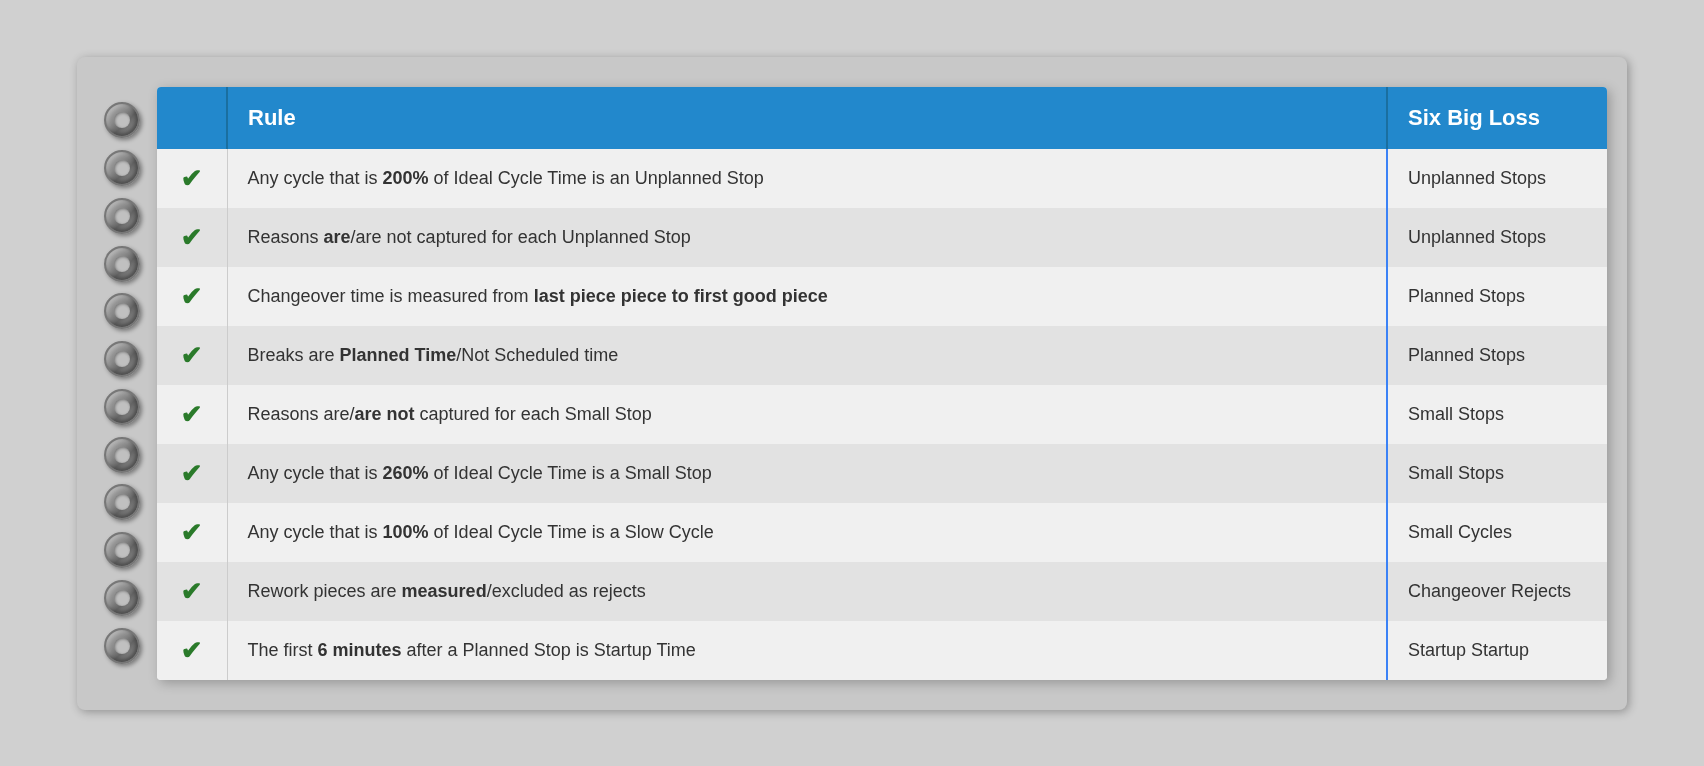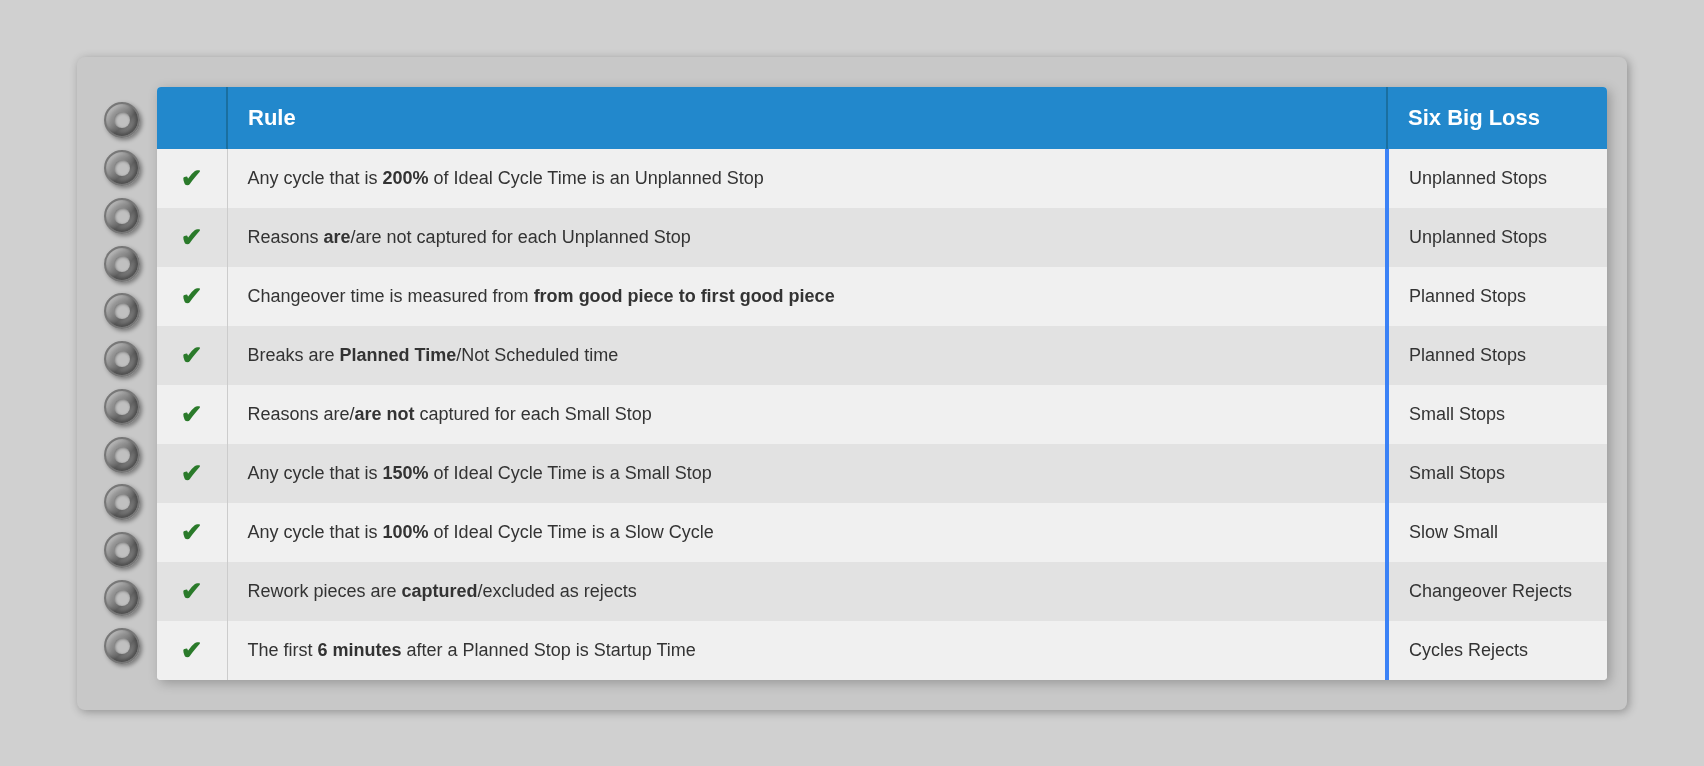--- a/index.html
+++ b/index.html
@@ -120,21 +120,21 @@
       border-right: 1px solid #ccc;
     }
 
     .checkmark-icon {
       color: #2a7a2a;
       font-size: 26px;
       font-weight: bold;
     }
 
     .td-rule {
-      border-right: 4px solid #3b82f6;
+      border-right: 2px solid #3b82f6;
     }
 
     .td-sixbigloss {
       width: 220px;
       color: #444;
       margin-left: 12px;
     }
   </style>
 </head>
 <body>
@@ -171,50 +171,50 @@
             <td class="td-rule">Any cycle that is <strong>200%</strong> of Ideal Cycle Time is an Unplanned Stop</td>
             <td class="td-sixbigloss">Unplanned Stops</td>
           </tr>
           <tr>
             <td class="td-checkmark"><span class="checkmark-icon">✔</span></td>
             <td class="td-rule">Reasons <strong>are</strong>/are not captured for each Unplanned Stop</td>
             <td class="td-sixbigloss">Unplanned Stops</td>
           </tr>
           <tr>
             <td class="td-checkmark"><span class="checkmark-icon">✔</span></td>
-            <td class="td-rule">Changeover time is measured from <strong>from good piece to first good piece</strong></td>
+            <td class="td-rule">Changeover time is measured from <strong>last piece piece to first good piece</strong></td>
             <td class="td-sixbigloss">Planned Stops</td>
           </tr>
           <tr>
             <td class="td-checkmark"><span class="checkmark-icon">✔</span></td>
             <td class="td-rule">Breaks are <strong>Planned Time</strong>/Not Scheduled time</td>
             <td class="td-sixbigloss">Planned Stops</td>
           </tr>
           <tr>
             <td class="td-checkmark"><span class="checkmark-icon">✔</span></td>
             <td class="td-rule">Reasons are/<strong>are not</strong> captured for each Small Stop</td>
             <td class="td-sixbigloss">Small Stops</td>
           </tr>
           <tr>
             <td class="td-checkmark"><span class="checkmark-icon">✔</span></td>
-            <td class="td-rule">Any cycle that is <strong>150%</strong> of Ideal Cycle Time is a Small Stop</td>
+            <td class="td-rule">Any cycle that is <strong>260%</strong> of Ideal Cycle Time is a Small Stop</td>
             <td class="td-sixbigloss">Small Stops</td>
           </tr>
           <tr>
             <td class="td-checkmark"><span class="checkmark-icon">✔</span></td>
             <td class="td-rule">Any cycle that is <strong>100%</strong> of Ideal Cycle Time is a Slow Cycle</td>
-            <td class="td-sixbigloss">Slow Small</td>
-          </tr>
-          <tr>
-            <td class="td-checkmark"><span class="checkmark-icon">✔</span></td>
-            <td class="td-rule">Rework pieces are <strong>captured</strong>/excluded as rejects</td>
+            <td class="td-sixbigloss">Small Cycles</td>
+          </tr>
+          <tr>
+            <td class="td-checkmark"><span class="checkmark-icon">✔</span></td>
+            <td class="td-rule">Rework pieces are <strong>measured</strong>/excluded as rejects</td>
             <td class="td-sixbigloss">Changeover Rejects</td>
           </tr>
           <tr>
             <td class="td-checkmark"><span class="checkmark-icon">✔</span></td>
             <td class="td-rule">The first <strong>6 minutes</strong> after a Planned Stop is Startup Time</td>
-            <td class="td-sixbigloss">Cycles Rejects</td>
+            <td class="td-sixbigloss">Startup Startup</td>
           </tr>
         </tbody>
     </table>
   </div>
 
 </div>
 
 </body></html>

